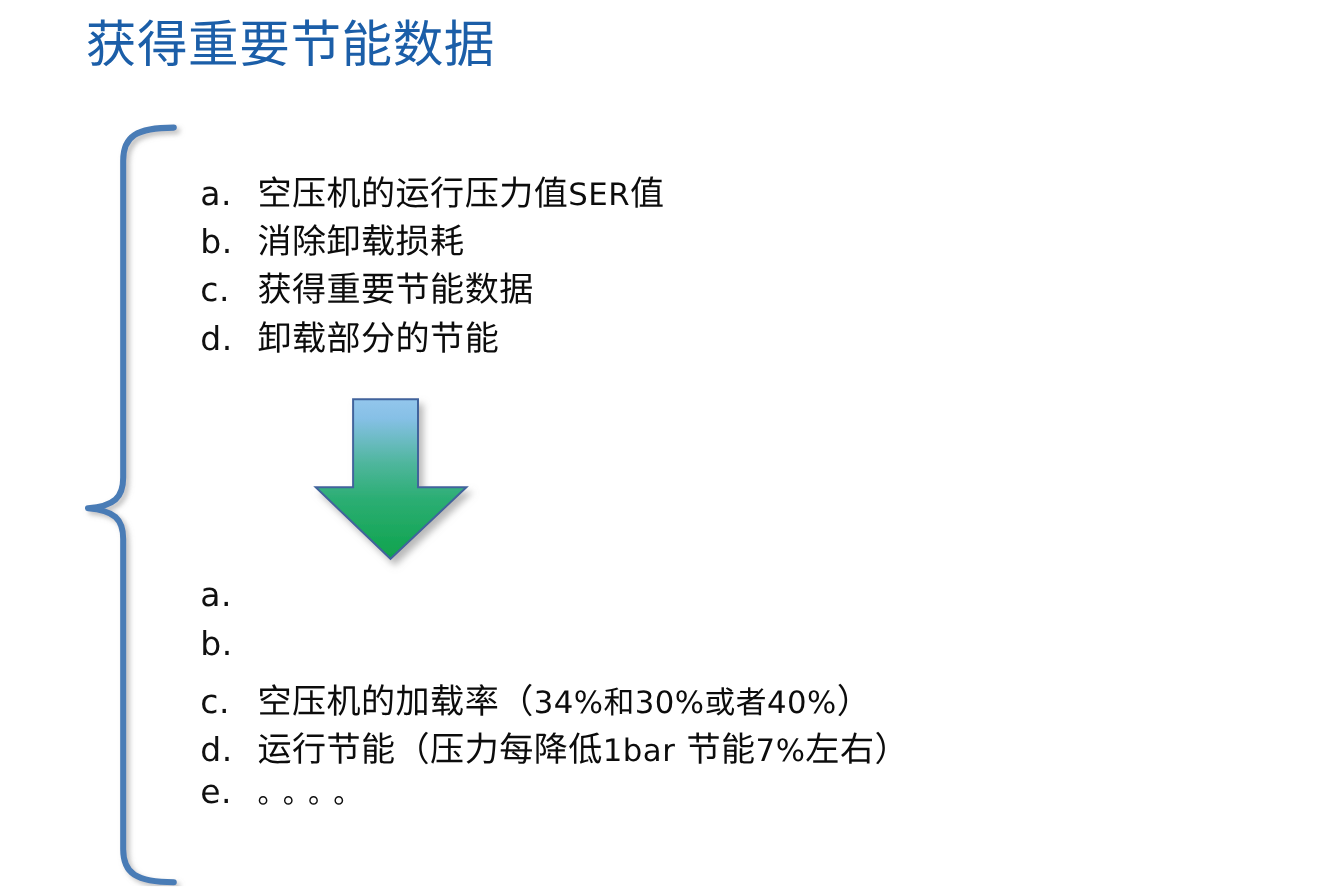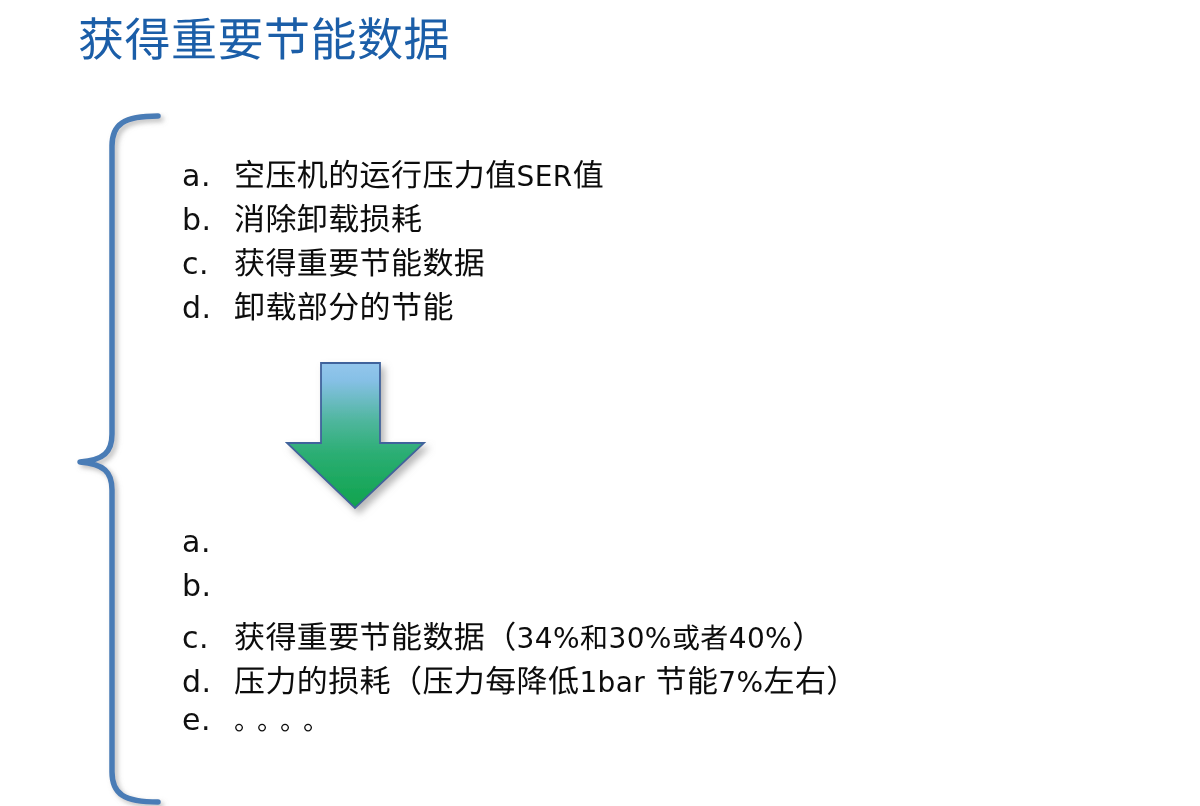--- a/index.html
+++ b/index.html
@@ -175,26 +175,26 @@
     <div class="list-row">
       <span class="list-marker">a.</span>
     </div>
 
     <div class="list-row">
       <span class="list-marker">b.</span>
     </div>
 
     <div class="list-row">
       <span class="list-marker">c.</span>
-      <span class="list-text"><span>获得重要节能数据（</span><span class="latin">34%和30%或者40%</span><span>）</span></span>
+      <span class="list-text"><span>空压机的加载率（</span><span class="latin">34%和30%或者40%</span><span>）</span></span>
     </div>
 
     <div class="list-row">
       <span class="list-marker">d.</span>
-      <span class="list-text"><span>压力的损耗（压力每降低</span><span class="latin">1bar</span><span> 节能</span><span class="latin">7%</span><span>左右）</span></span>
+      <span class="list-text"><span>运行节能（压力每降低</span><span class="latin">1bar</span><span> 节能</span><span class="latin">7%</span><span>左右）</span></span>
     </div>
 
     <div class="list-row dots">
       <span class="list-marker">e.</span>
       <span class="list-text"><span>。。。。</span></span>
     </div>
 
   </div>
 
 </div>

